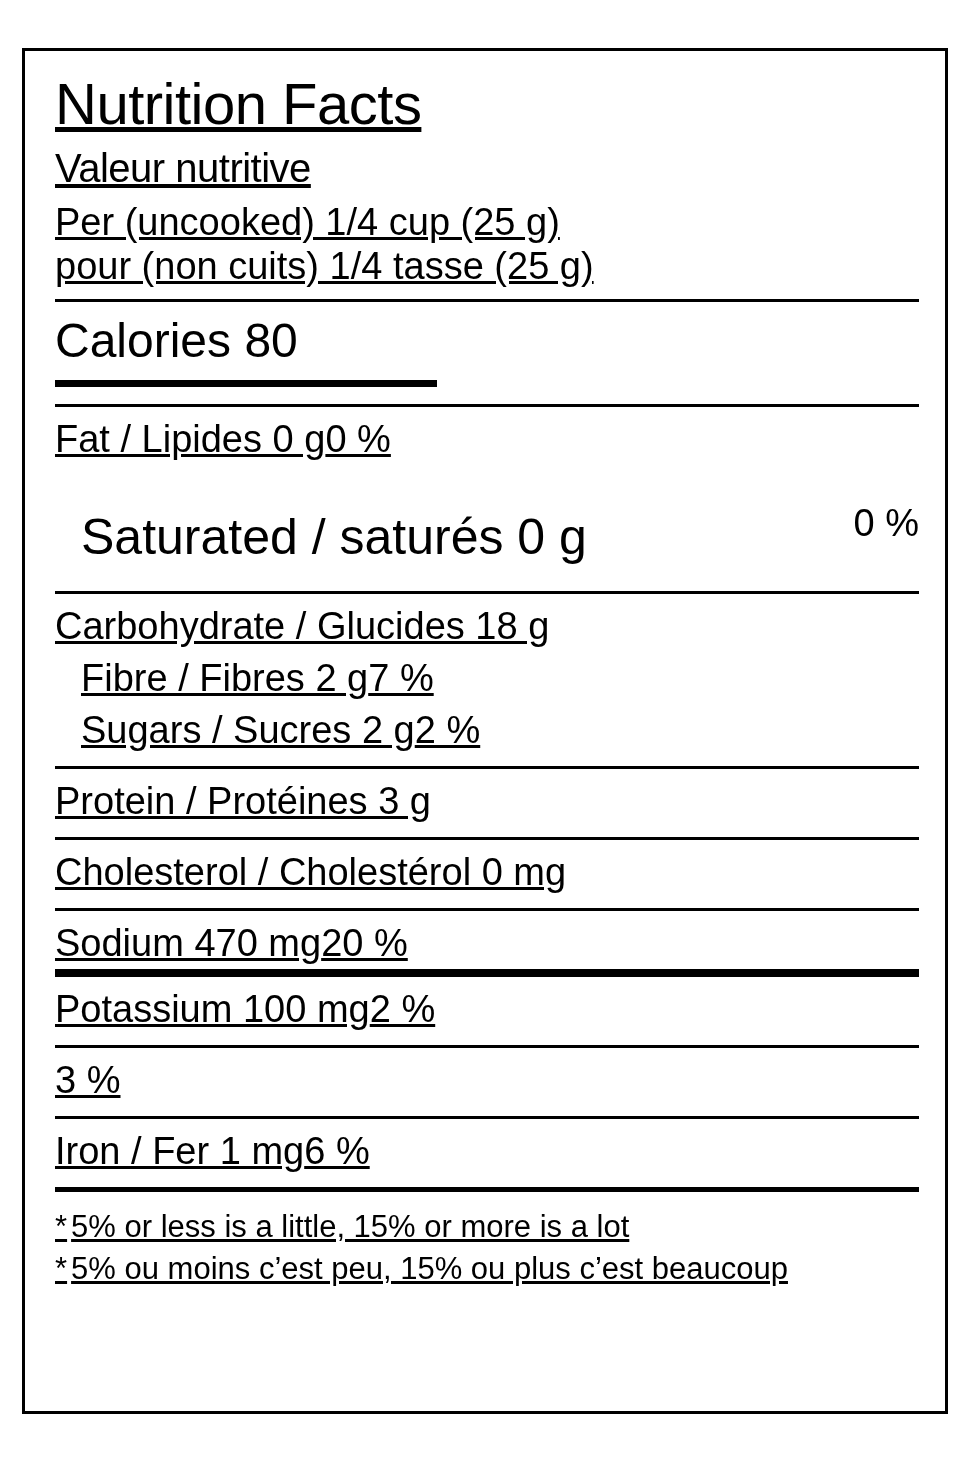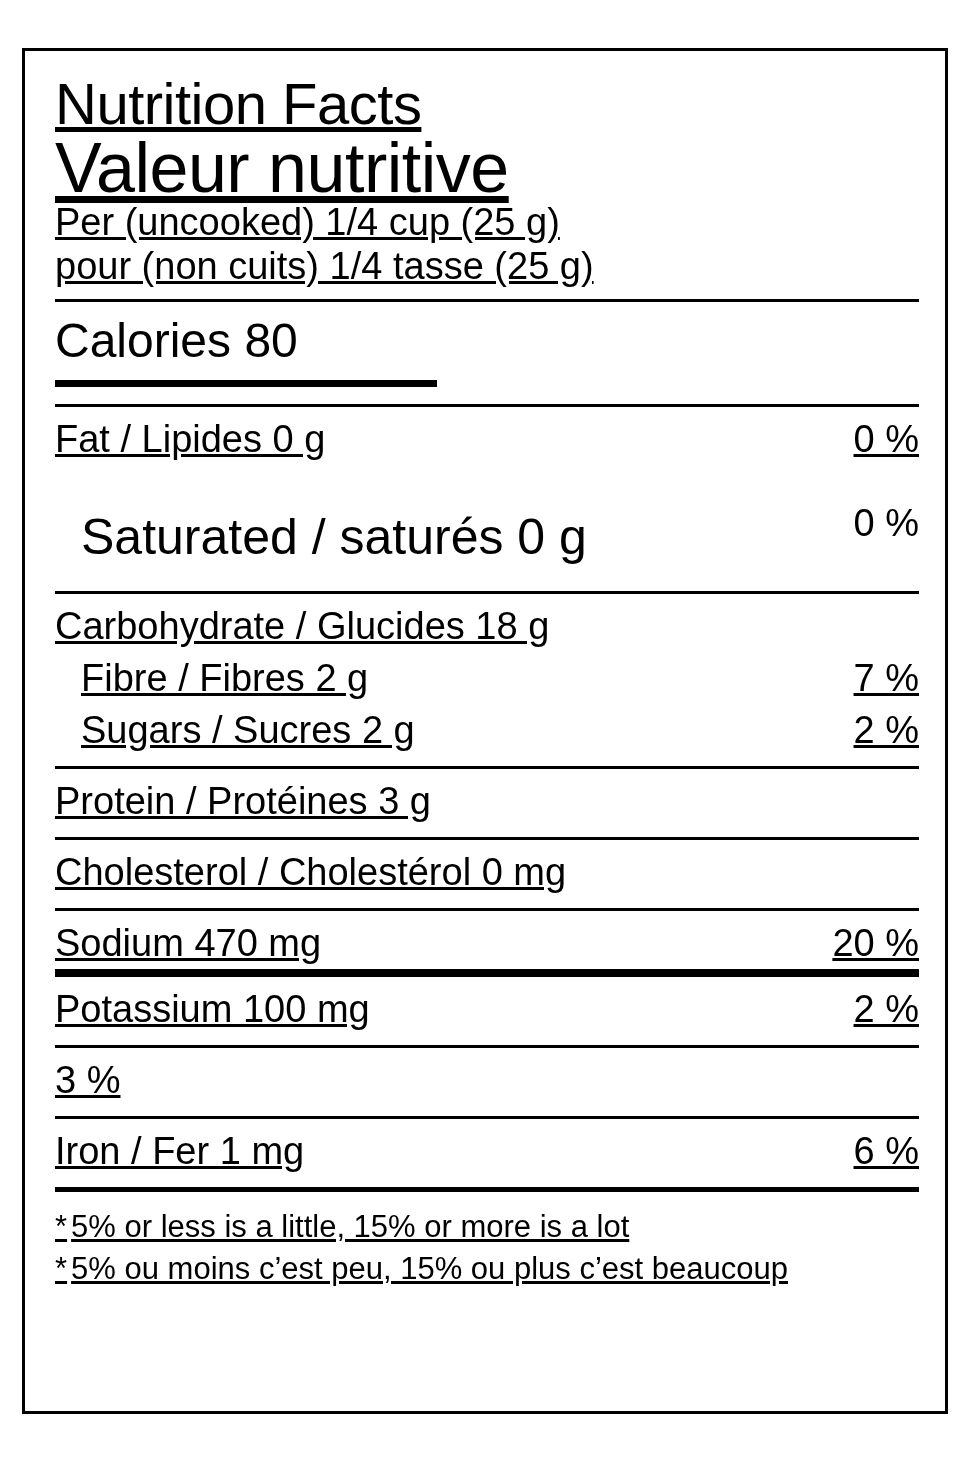--- a/index.html
+++ b/index.html
@@ -34,21 +34,21 @@
     text-decoration: underline;
   }
 
   .title-en {
     font-size: 58px;
     line-height: 62px;
     letter-spacing: -0.5px;
     white-space: nowrap;
   }
   .title-fr {
-    font-size: 70px;
+    font-size: 40px;
     line-height: 62px;
     letter-spacing: -0.5px;
     white-space: nowrap;
     margin-top: 2px;
   }
   .serving {
     font-size: 38px;
     line-height: 46px;
     white-space: nowrap;
   }
@@ -102,21 +102,20 @@
     width: 38px;
     text-align: right;
     font-size: 30px;
   }
 
   
   .row {
     position: relative;
     display: flex;
     align-items: flex-start;
-    justify-content: space-between;
   }
   .row .label {
     font-size: 38px;
     line-height: 52px;
     white-space: nowrap;
   }
   .row .value {
     font-size: 38px;
     line-height: 52px;
     white-space: nowrap;

